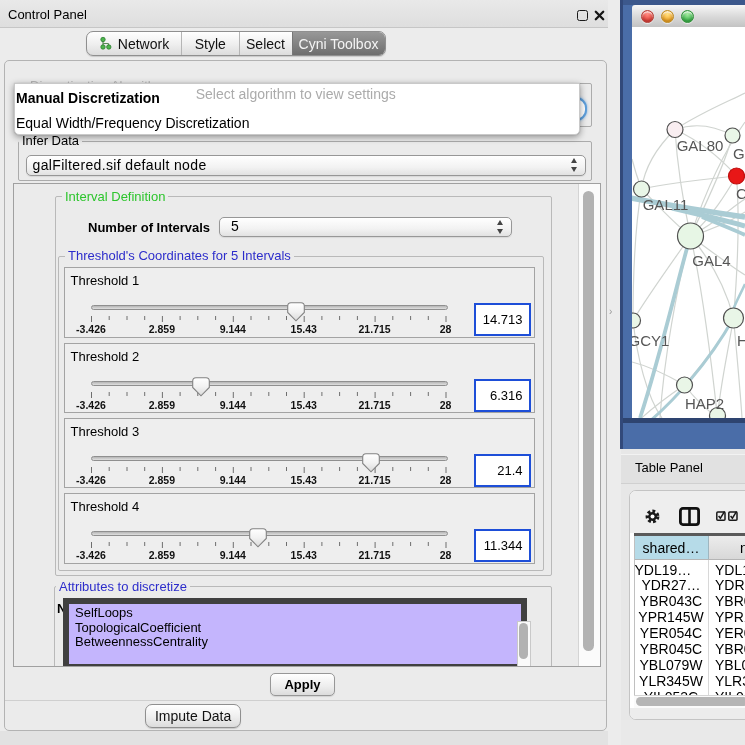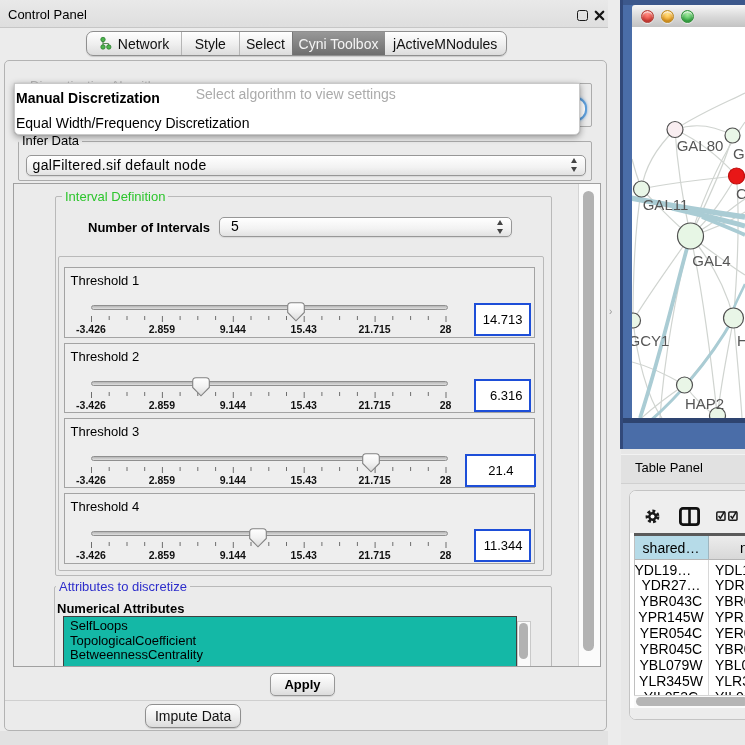--- a/index.html
+++ b/index.html
@@ -36,39 +36,39 @@
 <div class="tabgrp" style="left:86px;top:31px;height:23px">
 <div class="tab" style="width:94px;box-sizing:border-box"><svg width="14" height="15" viewBox="0 0 14 15" style="margin-right:5px">
 <path d="M4,3.5 L4,11 M4,7.5 L9.5,7.5 M9.5,7.5 L9.5,11" stroke="#5a8a5a" stroke-width="1.2" fill="none"></path>
 <circle cx="4" cy="3.5" r="2.2" fill="#4cb54c" stroke="#2e7d32" stroke-width="0.8"></circle>
 <circle cx="4" cy="11" r="2.2" fill="#4cb54c" stroke="#2e7d32" stroke-width="0.8"></circle>
 <circle cx="9.8" cy="11" r="2.2" fill="#4cb54c" stroke="#2e7d32" stroke-width="0.8"></circle>
 </svg>Network</div>
 <div class="tab sep" style="width:57.5px;box-sizing:border-box">Style</div>
 <div class="tab sep" style="width:53px;box-sizing:border-box">Select</div>
 <div class="tab dark" style="width:93px;box-sizing:border-box">Cyni Toolbox</div>
-<div class="tab" style="width:121.5px;box-sizing:border-box">jActiveMNodules</div>
 </div>
 <div class="abs" style="left:4px;top:60px;width:603px;height:671px;background:#ebebeb;border:1px solid #b3b3b3;border-radius:5px;box-sizing:border-box"></div>
 <div class="abs" style="left:17.5px;top:140.5px;width:574px;height:40px;border:1px solid #ababab;border-radius:2px;box-sizing:border-box"></div>
 <div class="grouplabel" style="left:19px;top:133.5px;color:#000">Infer Data</div>
 <div class="abs" style="left:17.5px;top:83px;width:574px;height:44px;border:1px solid #ababab;border-radius:2px;box-sizing:border-box"></div>
 <div class="combo" style="left:25.5px;top:155px;width:558px;height:18.5px">
     <div class="ctext" style="top:0.5px;left:6px;letter-spacing:0.35px">galFiltered.sif default node</div>
     <div class="spin" style="right:6px"></div>
   </div>
 <div class="abs" style="left:13px;top:183px;width:588px;height:484px;border:1px solid #a0a0a0;background:#ebebeb;box-sizing:border-box;overflow:hidden">
 <div class="abs" style="left:41px;top:12px;width:495px;height:378px;border:1px solid #b9b9b9;border-radius:2px"></div>
 <div class="grouplabel" style="left:48px;top:5.5px;color:#2cc52c">Interval Definition</div>
 <div class="abs" style="left:74px;top:36px;font-size:13px;font-weight:bold">Number of Intervals</div>
 <div class="combo" style="left:205px;top:32.5px;width:291px;height:18.5px">
       <div class="ctext" style="top:0.5px">5</div>
       <div class="spin" style="right:6px"></div>
     </div>
 <div class="abs" style="left:44px;top:71.5px;width:484px;height:313px;border:1px solid #b9b9b9;border-radius:2px"></div>
+<div class="grouplabel" style="left:51px;top:65px;color:#2d2dcb">Threshold's Coordinates for 5 Intervals</div>
 <div class="tpanel" style="top:83.0px;height:71px;box-sizing:border-box">
 <div class="tlabel">Threshold 1</div>
 <div class="track" style="left:26.5px;top:37px;width:354.5px"></div>
 <svg class="abs" style="left:0;top:48px" width="440" height="7" viewBox="0 0 440 7">
         <line x1="26.5" y1="0" x2="26.5" y2="6" stroke="#6e6e6e" stroke-width="1"></line>
         <line x1="44.2" y1="0" x2="44.2" y2="4" stroke="#6e6e6e" stroke-width="1"></line>
         <line x1="62.0" y1="0" x2="62.0" y2="4" stroke="#6e6e6e" stroke-width="1"></line>
         <line x1="79.7" y1="0" x2="79.7" y2="4" stroke="#6e6e6e" stroke-width="1"></line>
         <line x1="97.4" y1="0" x2="97.4" y2="6" stroke="#6e6e6e" stroke-width="1"></line>
         <line x1="115.1" y1="0" x2="115.1" y2="4" stroke="#6e6e6e" stroke-width="1"></line>
@@ -185,21 +185,21 @@
 <svg class="abs" style="left:297.9px;top:33.5px" width="18" height="20" viewBox="0 0 18 20">
 <defs>
           <linearGradient id="thg" x1="0" y1="0" x2="0" y2="1">
             <stop offset="0" stop-color="#ffffff"></stop>
             <stop offset="0.5" stop-color="#f2f2f2"></stop>
             <stop offset="1" stop-color="#dadada"></stop>
           </linearGradient>
         </defs>
 <path d="M4,0.7 L14,0.7 Q17.3,0.7 17.3,4 L17.3,10.5 L9,18.8 L0.7,10.5 L0.7,4 Q0.7,0.7 4,0.7 Z" fill="url(#thg)" stroke="#828282" stroke-width="1.1"></path>
       </svg>
-<div class="vbox" style="left:400px;top:35px;width:47px;height:29px;line-height:29px;padding-right:20px">21.4</div>
+<div class="vbox" style="left:409px;top:35px;width:47px;height:29px;line-height:29px;padding-right:6px">21.4</div>
 </div>
 <div class="tpanel" style="top:309.0px;height:71px;box-sizing:border-box">
 <div class="tlabel">Threshold 4</div>
 <div class="track" style="left:26.5px;top:37px;width:354.5px"></div>
 <svg class="abs" style="left:0;top:48px" width="440" height="7" viewBox="0 0 440 7">
         <line x1="26.5" y1="0" x2="26.5" y2="6" stroke="#6e6e6e" stroke-width="1"></line>
         <line x1="44.2" y1="0" x2="44.2" y2="4" stroke="#6e6e6e" stroke-width="1"></line>
         <line x1="62.0" y1="0" x2="62.0" y2="4" stroke="#6e6e6e" stroke-width="1"></line>
         <line x1="79.7" y1="0" x2="79.7" y2="4" stroke="#6e6e6e" stroke-width="1"></line>
         <line x1="97.4" y1="0" x2="97.4" y2="6" stroke="#6e6e6e" stroke-width="1"></line>
@@ -234,21 +234,21 @@
             <stop offset="1" stop-color="#dadada"></stop>
           </linearGradient>
         </defs>
 <path d="M4,0.7 L14,0.7 Q17.3,0.7 17.3,4 L17.3,10.5 L9,18.8 L0.7,10.5 L0.7,4 Q0.7,0.7 4,0.7 Z" fill="url(#thg)" stroke="#828282" stroke-width="1.1"></path>
       </svg>
 <div class="vbox" style="left:409px;top:35px;width:47px;height:29px;line-height:29px;padding-right:6px">11.344</div>
 </div>
 <div class="abs" style="left:40px;top:402px;width:496px;height:120px;border:1px solid #b9b9b9;border-radius:2px"></div>
 <div class="grouplabel" style="left:42px;top:395.5px;color:#2d2dcb">Attributes to discretize</div>
 <div class="abs" style="left:43px;top:417px;font-size:13px;font-weight:bold">Numerical Attributes</div>
-<div class="abs" style="left:49px;top:432px;width:452px;height:60px;background:#14b8a6;border:1px solid #404040">
+<div class="abs" style="left:49px;top:414px;width:452px;height:60px;background:#c4b5fd;border:6px solid #404040">
 <div class="abs" style="left:6px;top:2px;font-size:13px;line-height:14.6px">SelfLoops<br>TopologicalCoefficient<br>BetweennessCentrality</div>
 </div>
 <div class="abs" style="left:503px;top:436.5px;width:12px;height:60px;background:#fafafa;border:1px solid #c9c9c9"></div>
 <div class="abs" style="left:504.5px;top:439px;width:9px;height:36px;background:#b2b2b2;border-radius:5px"></div>
 <div class="abs" style="left:564px;top:0;width:24px;height:484px;background:#fbfbfb;border-left:1px solid #d4d4d4"></div>
 <div class="abs" style="left:568.5px;top:7px;width:11.5px;height:460px;background:#b2b2b2;border-radius:6px"></div>
 </div>
 <div class="abs" style="left:270px;top:672.5px;width:63px;height:21px;border:1px solid #979797;border-radius:5px;background:linear-gradient(#ffffff,#ededed 60%,#dcdcdc);text-align:center;font-size:13px;font-weight:bold;line-height:21px;box-shadow:0 1px 1px rgba(0,0,0,0.1)">Apply</div>
 <div class="abs" style="left:5px;top:700px;width:601px;height:1px;background:#cfcfcf"></div>
 <div class="tabgrp" style="left:145px;top:704px;height:22px">

